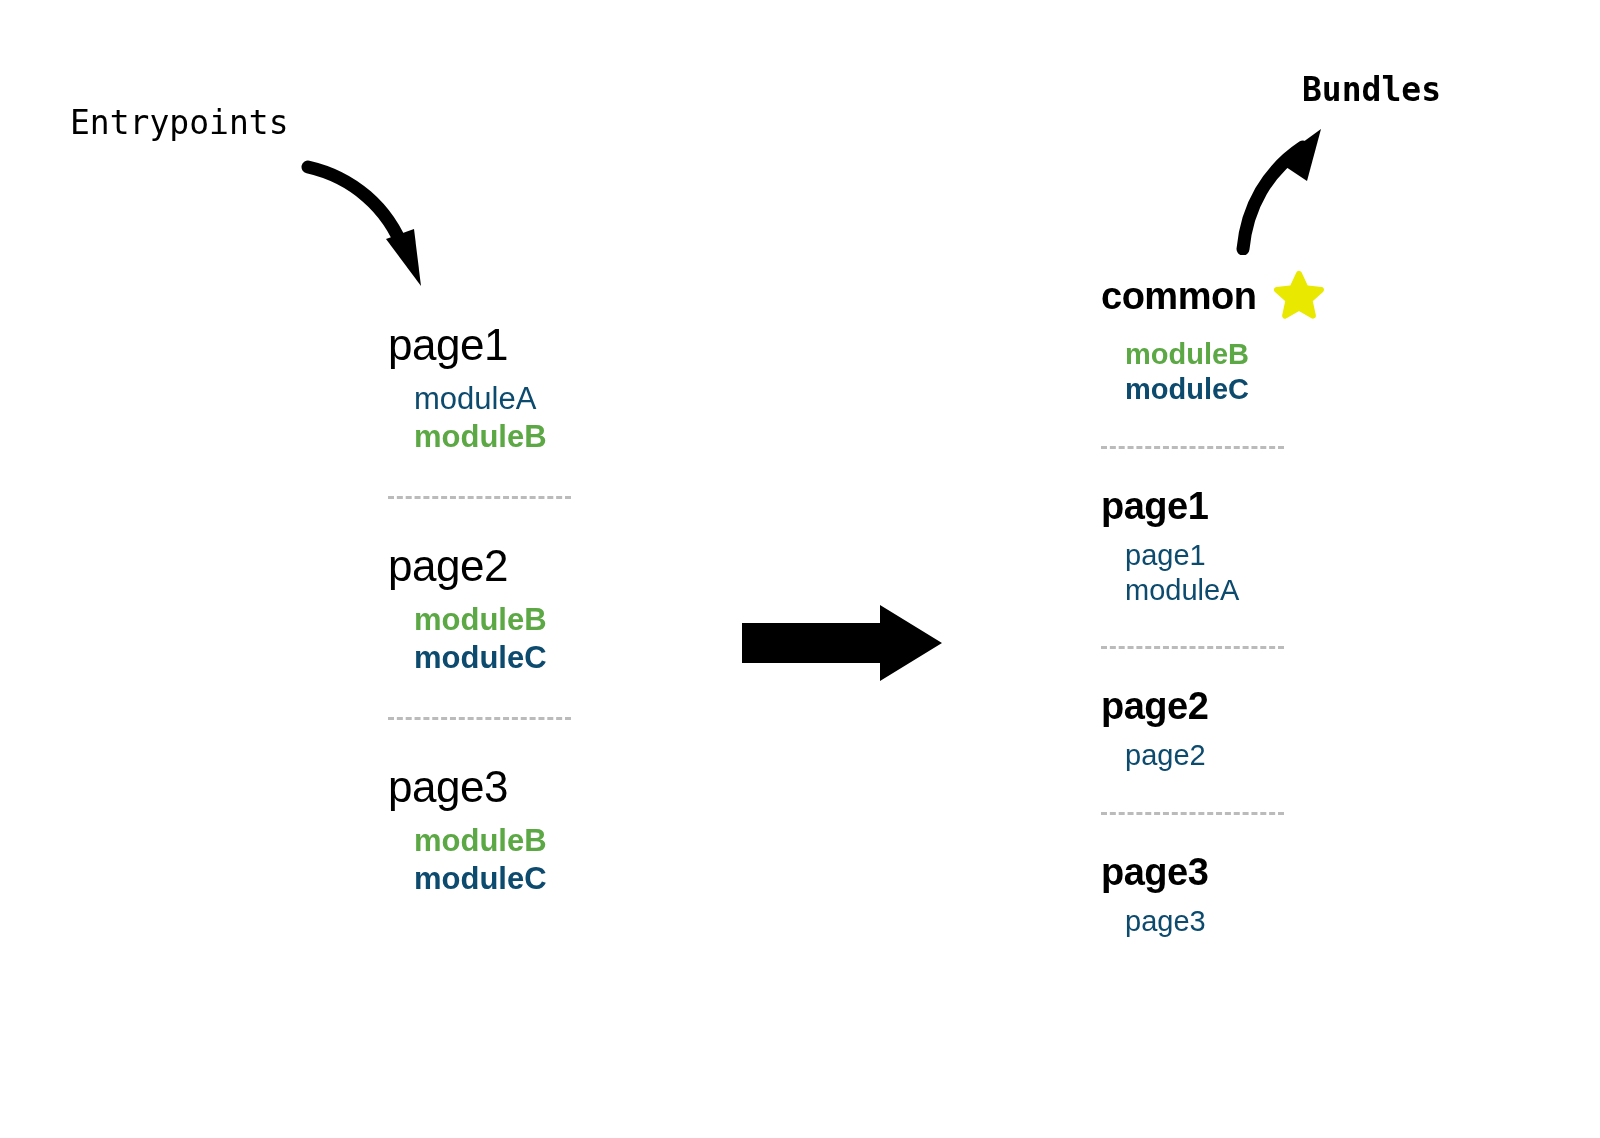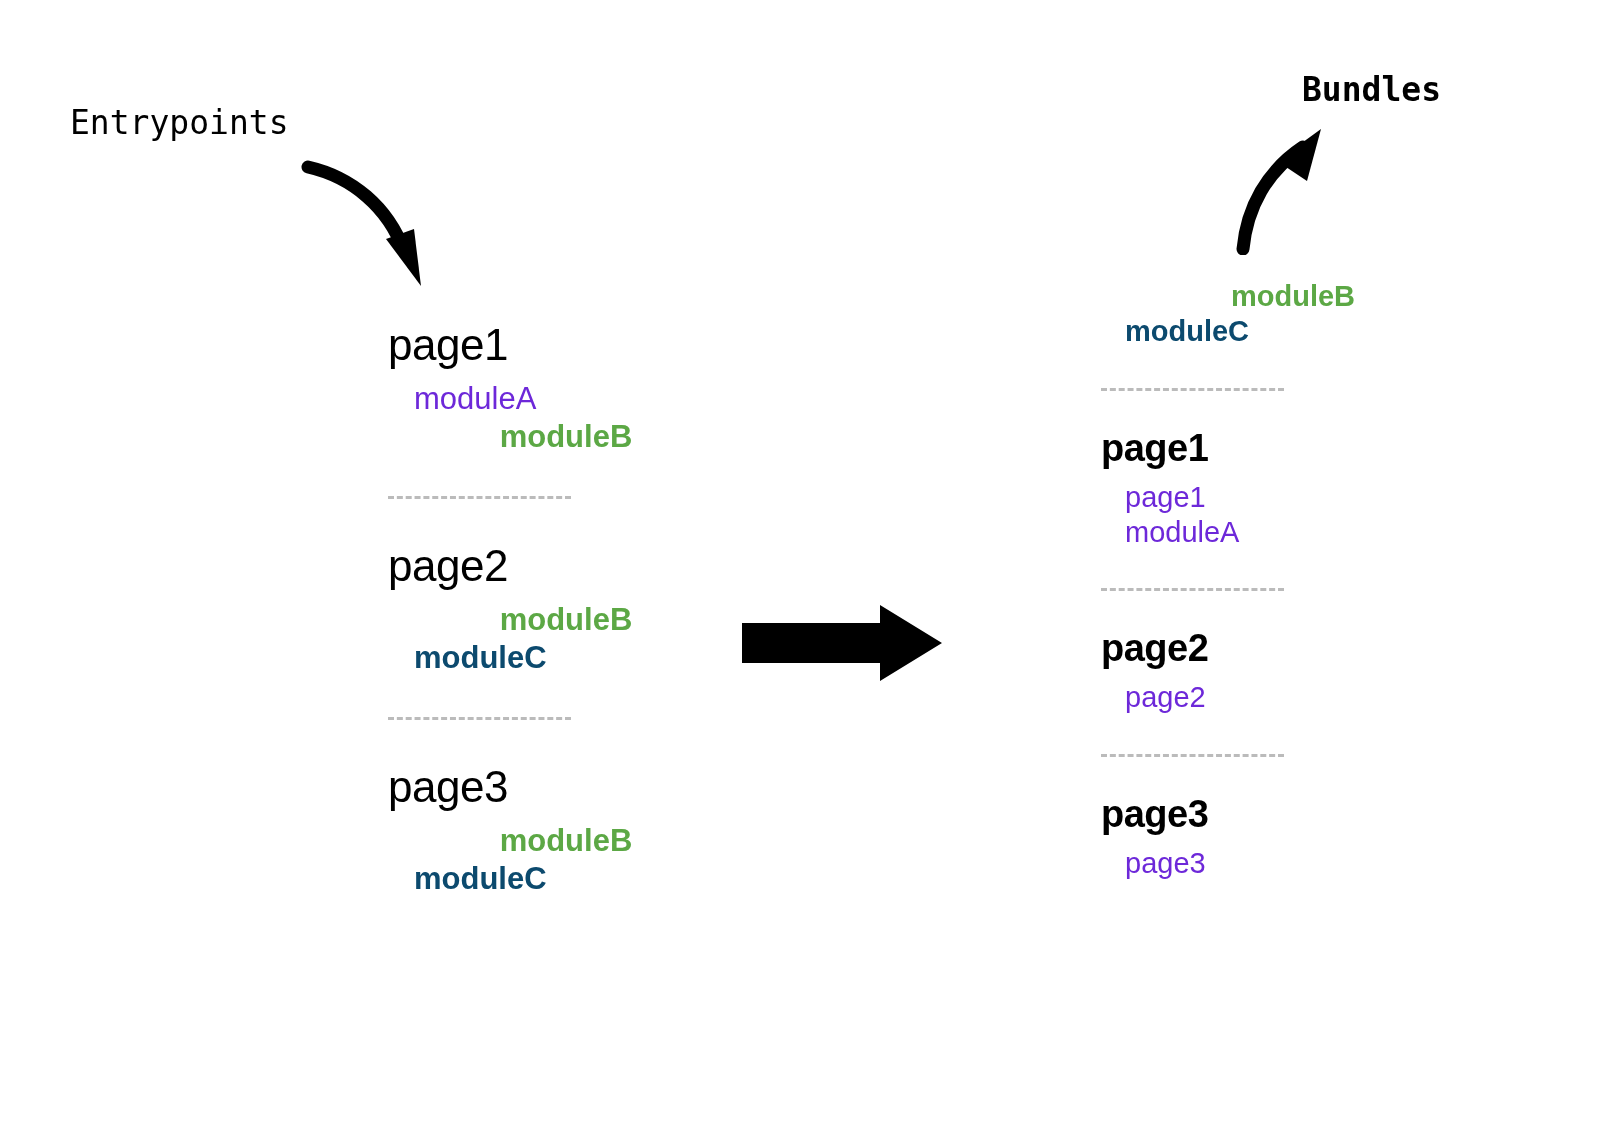--- a/index.html
+++ b/index.html
@@ -75,22 +75,22 @@
     font-weight: 700;
     letter-spacing: -0.5px;
   }
   #bundles-column .group-items { margin-top: 11px; padding-left: 24px; }
   #bundles-column .item { font-size: 29px; }
   #bundles-column .item.tone-plain { font-weight: 400; }
   #bundles-column .item.tone-green,
   #bundles-column .item.tone-red { font-weight: 700; }
 
   
-  .tone-plain { color: #6d28d9; }
-  .tone-green { color: #5CA845; text-align: center; }
+  .tone-plain { color: #0c4a6e; }
+  .tone-green { color: #5CA845; }
   .tone-red   { color: #0c4a6e; }
 
   
   .separator {
     border: 0;
     border-top: 3px dashed #BBBBBB;
     margin: 0;
   }
   #entrypoints-column .separator { width: 183px; margin: 40px 0 44px 0; }
   #bundles-column     .separator { width: 183px; margin: 38px 0 38px 0; }
@@ -155,20 +155,26 @@
         </div>
         <div class="group-items">
           <div class="item tone-green">moduleB</div>
           <div class="item tone-red">moduleC</div>
         </div>
       </div>
     </div>
 
   <div class="column" id="bundles-column">
       <div class="group">
+        <div class="title-row">
+          <div class="group-title">common</div>
+          <span class="star-icon"><svg width="54" height="54" viewBox="0 0 24 24" aria-hidden="true">
+              <path fill="#E8E800" stroke="#E8E800" stroke-width="2.6" stroke-linejoin="round" d="M12 2.6 L15 9 L21.8 9.7 L16.7 14.3 L18.2 21.2 L12 17.7 L5.8 21.2 L7.3 14.3 L2.2 9.7 L9 9 Z"></path>
+            </svg></span>
+        </div>
         <div class="group-items">
           <div class="item tone-green">moduleB</div>
           <div class="item tone-red">moduleC</div>
         </div>
       </div>
       <hr class="separator">
       <div class="group">
         <div class="title-row">
           <div class="group-title">page1</div>
         </div>

